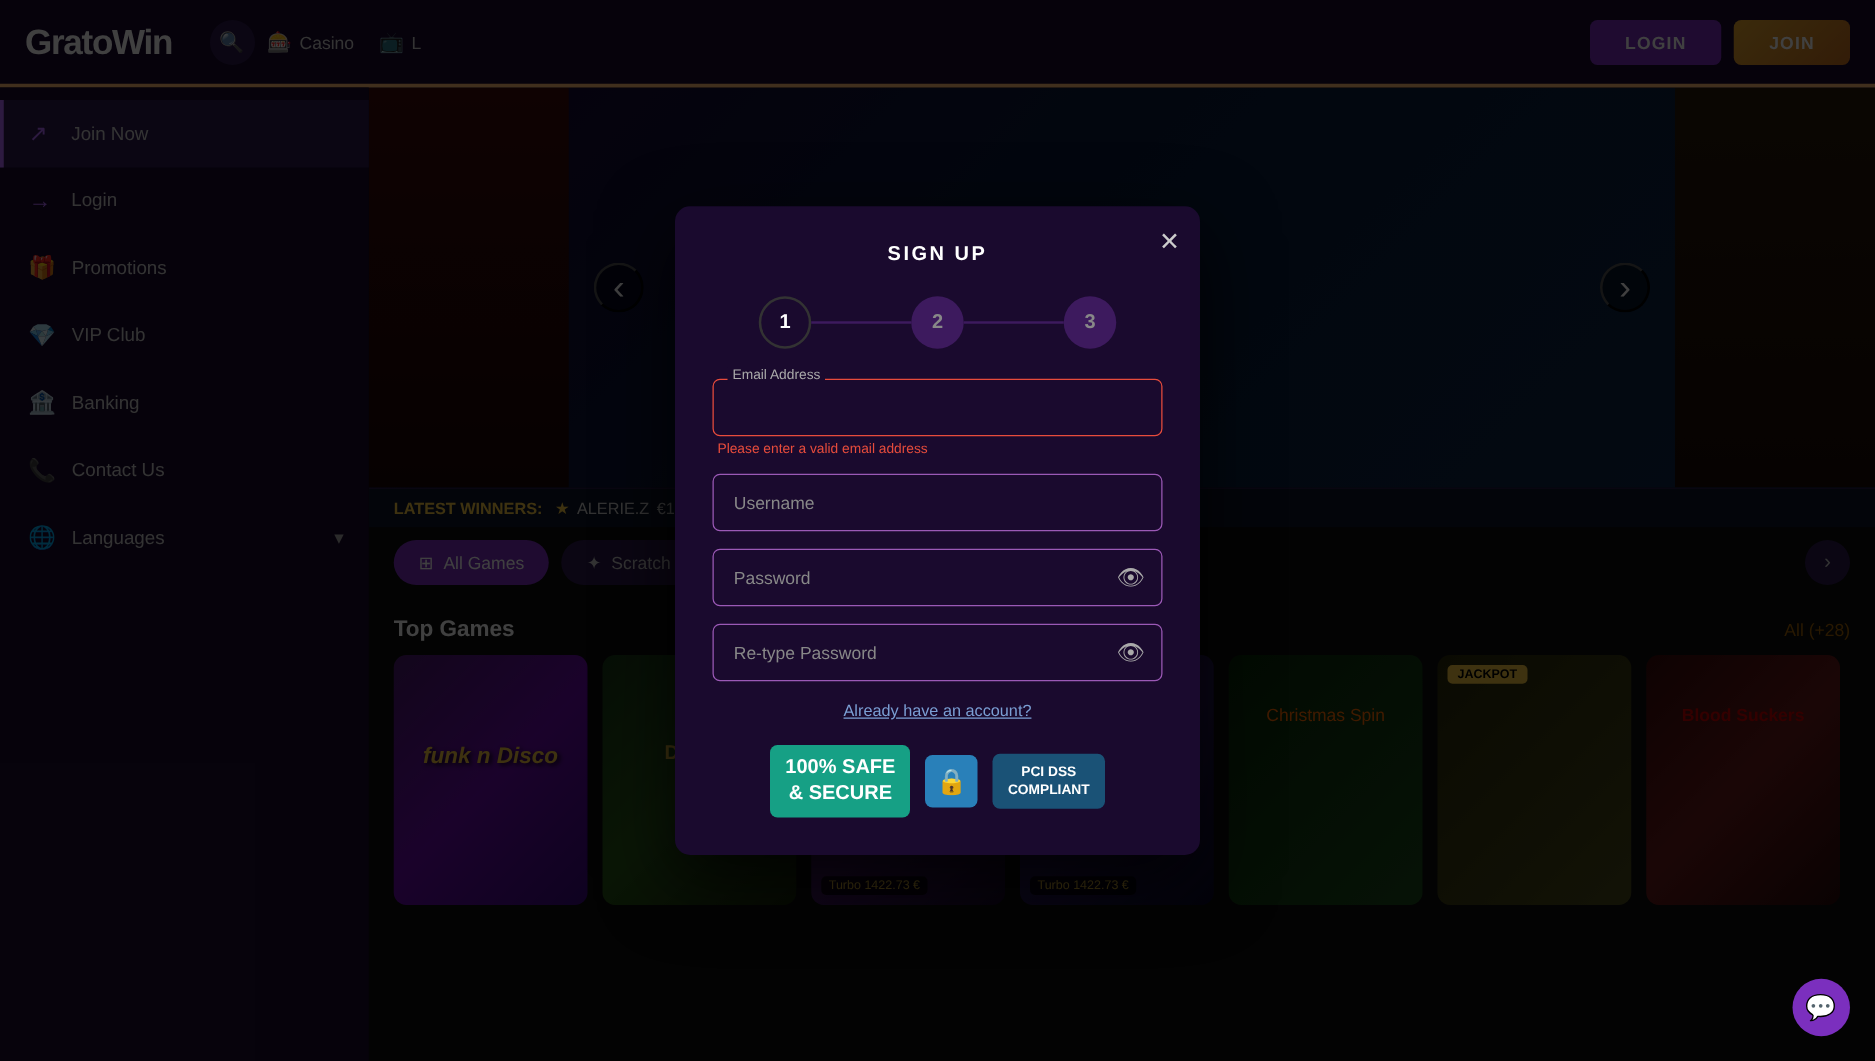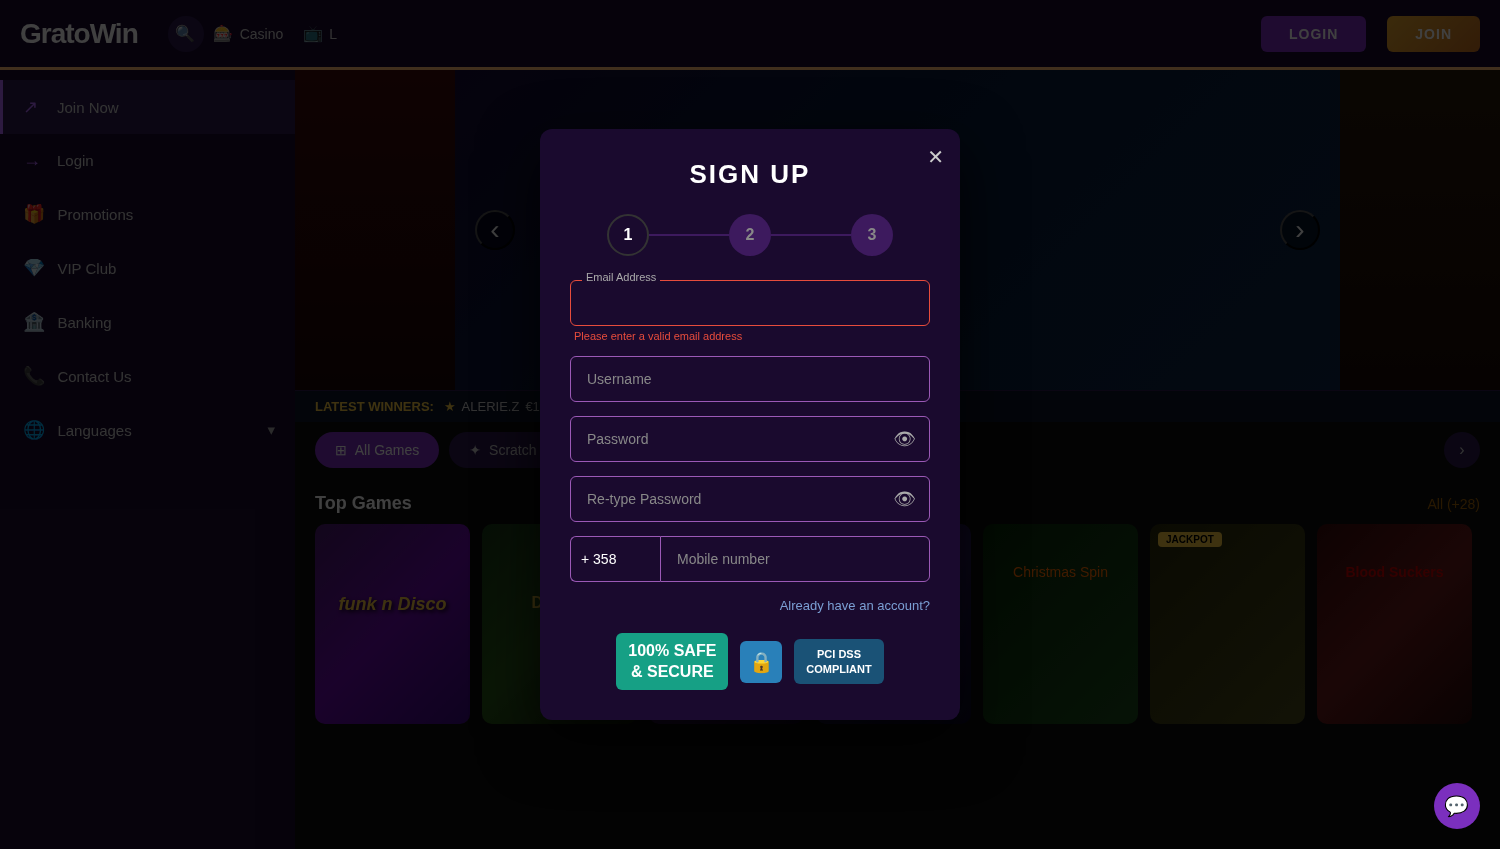--- a/index.html
+++ b/index.html
@@ -67,21 +67,20 @@
     .btn-join {
       background: linear-gradient(135deg, #e8a830, #c87020);
       color: #fff;
       border: none;
       padding: 10px 28px;
       border-radius: 6px;
       font-size: 14px;
       font-weight: bold;
       cursor: pointer;
       letter-spacing: 1px;
-      margin-left: 11px;
     }
 
     
     .sidebar {
       position: absolute;
       top: 70px; left: 0;
       width: 295px;
       height: calc(849px - 70px);
       background: #1a0a2e;
       z-index: 10;
@@ -223,21 +222,21 @@
       background: #1a0a2e;
       border-radius: 12px;
       width: 420px;
       padding: 30px;
       position: relative;
       box-shadow: 0 20px 60px rgba(0,0,0,0.8);
     }
     .modal-title {
       text-align: center;
       color: #fff;
-      font-size: 26px;
+      font-size: 16px;
       font-weight: bold;
       letter-spacing: 2px;
       margin-bottom: 24px;
     }
     .modal-close {
       position: absolute;
       top: 16px; right: 16px;
       background: none; border: none;
       color: #ccc; font-size: 20px; cursor: pointer;
     }
@@ -331,25 +330,26 @@
       border: none;
       border-radius: 6px;
       font-size: 16px;
       font-weight: bold;
       letter-spacing: 2px;
       cursor: pointer;
       margin-top: 6px;
     }
 
     .already-account {
-      text-align: right;
+      text-align: center;
       margin-top: 16px;
       font-size: 13px;
       color: #7b9fd4;
       cursor: pointer;
+      text-decoration: underline;
     }
 
     
     .security-badges {
       display: flex; align-items: center; justify-content: center;
       gap: 12px; margin-top: 20px;
     }
     .badge-ssl {
       background: #16a085;
       color: #fff;
@@ -557,24 +557,20 @@
       <span class="input-eye">👁</span>
     </div>
 
     
     <div class="form-group" style="position:relative">
       <input type="password" class="form-input" placeholder="Re-type Password" style="padding-right: 44px;">
       <span class="input-eye">👁</span>
     </div>
 
     
-    <div class="phone-row">
-      <input type="text" class="phone-code" value="+ 358" style="">
-      <input type="tel" class="phone-number" placeholder="Mobile number" style="">
-    </div>
 
     
 
     
     <div class="already-account">Already have an account?</div>
 
     
     <div class="security-badges">
       <div class="badge-ssl">
         <span>100% SAFE<br>&amp; SECURE</span>

